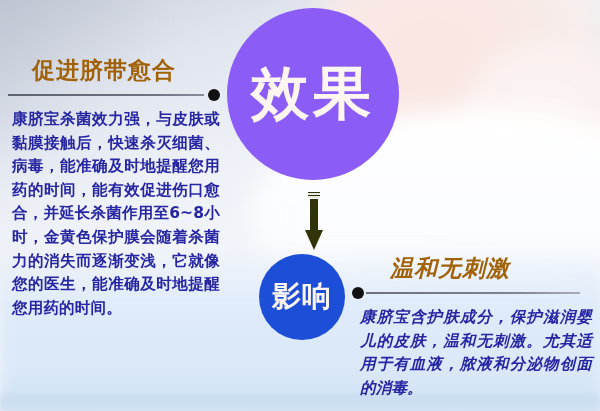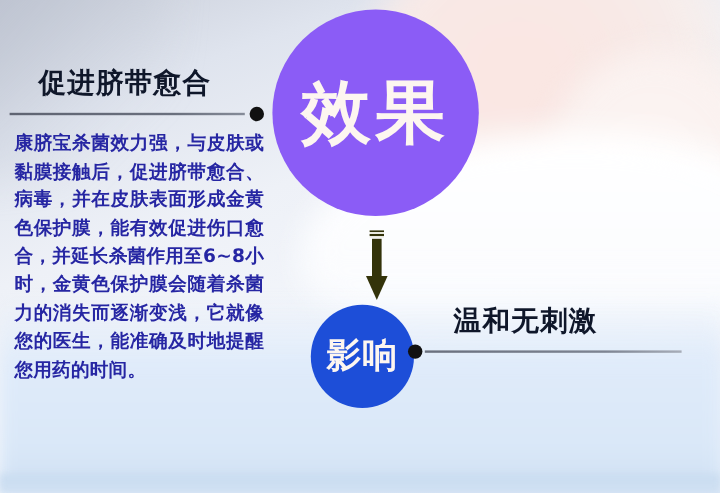--- a/index.html
+++ b/index.html
@@ -151,26 +151,26 @@
     height: 0;
     border-left: 9px solid transparent;
     border-right: 9px solid transparent;
     border-top: 20px solid #33330a;
   }
 
   
   .block { position: absolute; }
 
   #block-left  { left: 8px;  top: 58px;  width: 212px; }
-  #block-right { left: 340px; top: 256px; width: 240px; }
+  #block-right { left: 352px; top: 256px; width: 240px; font-style: italic; }
 
   .heading {
     font-size: 23px;
     font-weight: 700;
-    color: #0f172a;
+    color: #a16207;
     letter-spacing: 1px;
     line-height: 1.1;
     white-space: nowrap;
   }
   #block-left .heading  { text-align: left;  padding-left: 24px; }
   #block-right .heading { text-align: left;  padding-left: 38px; }
 
   .rule {
     position: relative;
     height: 12px;
@@ -230,24 +230,25 @@
   </div>
 
   <div class="circle" id="circle-impact">影响</div>
 
   <div class="block" id="block-left">
     <div class="heading">促进脐带愈合</div>
     <div class="rule" id="rule-left">
       <div class="line"></div>
       <div class="dot"></div>
     </div>
-    <div class="body-text">康脐宝杀菌效力强，与皮肤或黏膜接触后，促进脐带愈合、病毒，并在皮肤表面形成金黄色保护膜，能有效促进伤口愈合，并延长杀菌作用至6~8小时，金黄色保护膜会随着杀菌力的消失而逐渐变浅，它就像您的医生，能准确及时地提醒您用药的时间。</div>
+    <div class="body-text">康脐宝杀菌效力强，与皮肤或黏膜接触后，快速杀灭细菌、病毒，能准确及时地提醒您用药的时间，能有效促进伤口愈合，并延长杀菌作用至6~8小时，金黄色保护膜会随着杀菌力的消失而逐渐变浅，它就像您的医生，能准确及时地提醒您用药的时间。</div>
   </div>
 
   <div class="block" id="block-right">
     <div class="heading">温和无刺激</div>
     <div class="rule" id="rule-right">
       <div class="line"></div>
       <div class="dot"></div>
     </div>
+    <div class="body-text">康脐宝含护肤成分，保护滋润婴儿的皮肤，温和无刺激。尤其适用于有血液，脓液和分泌物创面的消毒。</div>
   </div>
 
 </div>
 
 </body></html>

